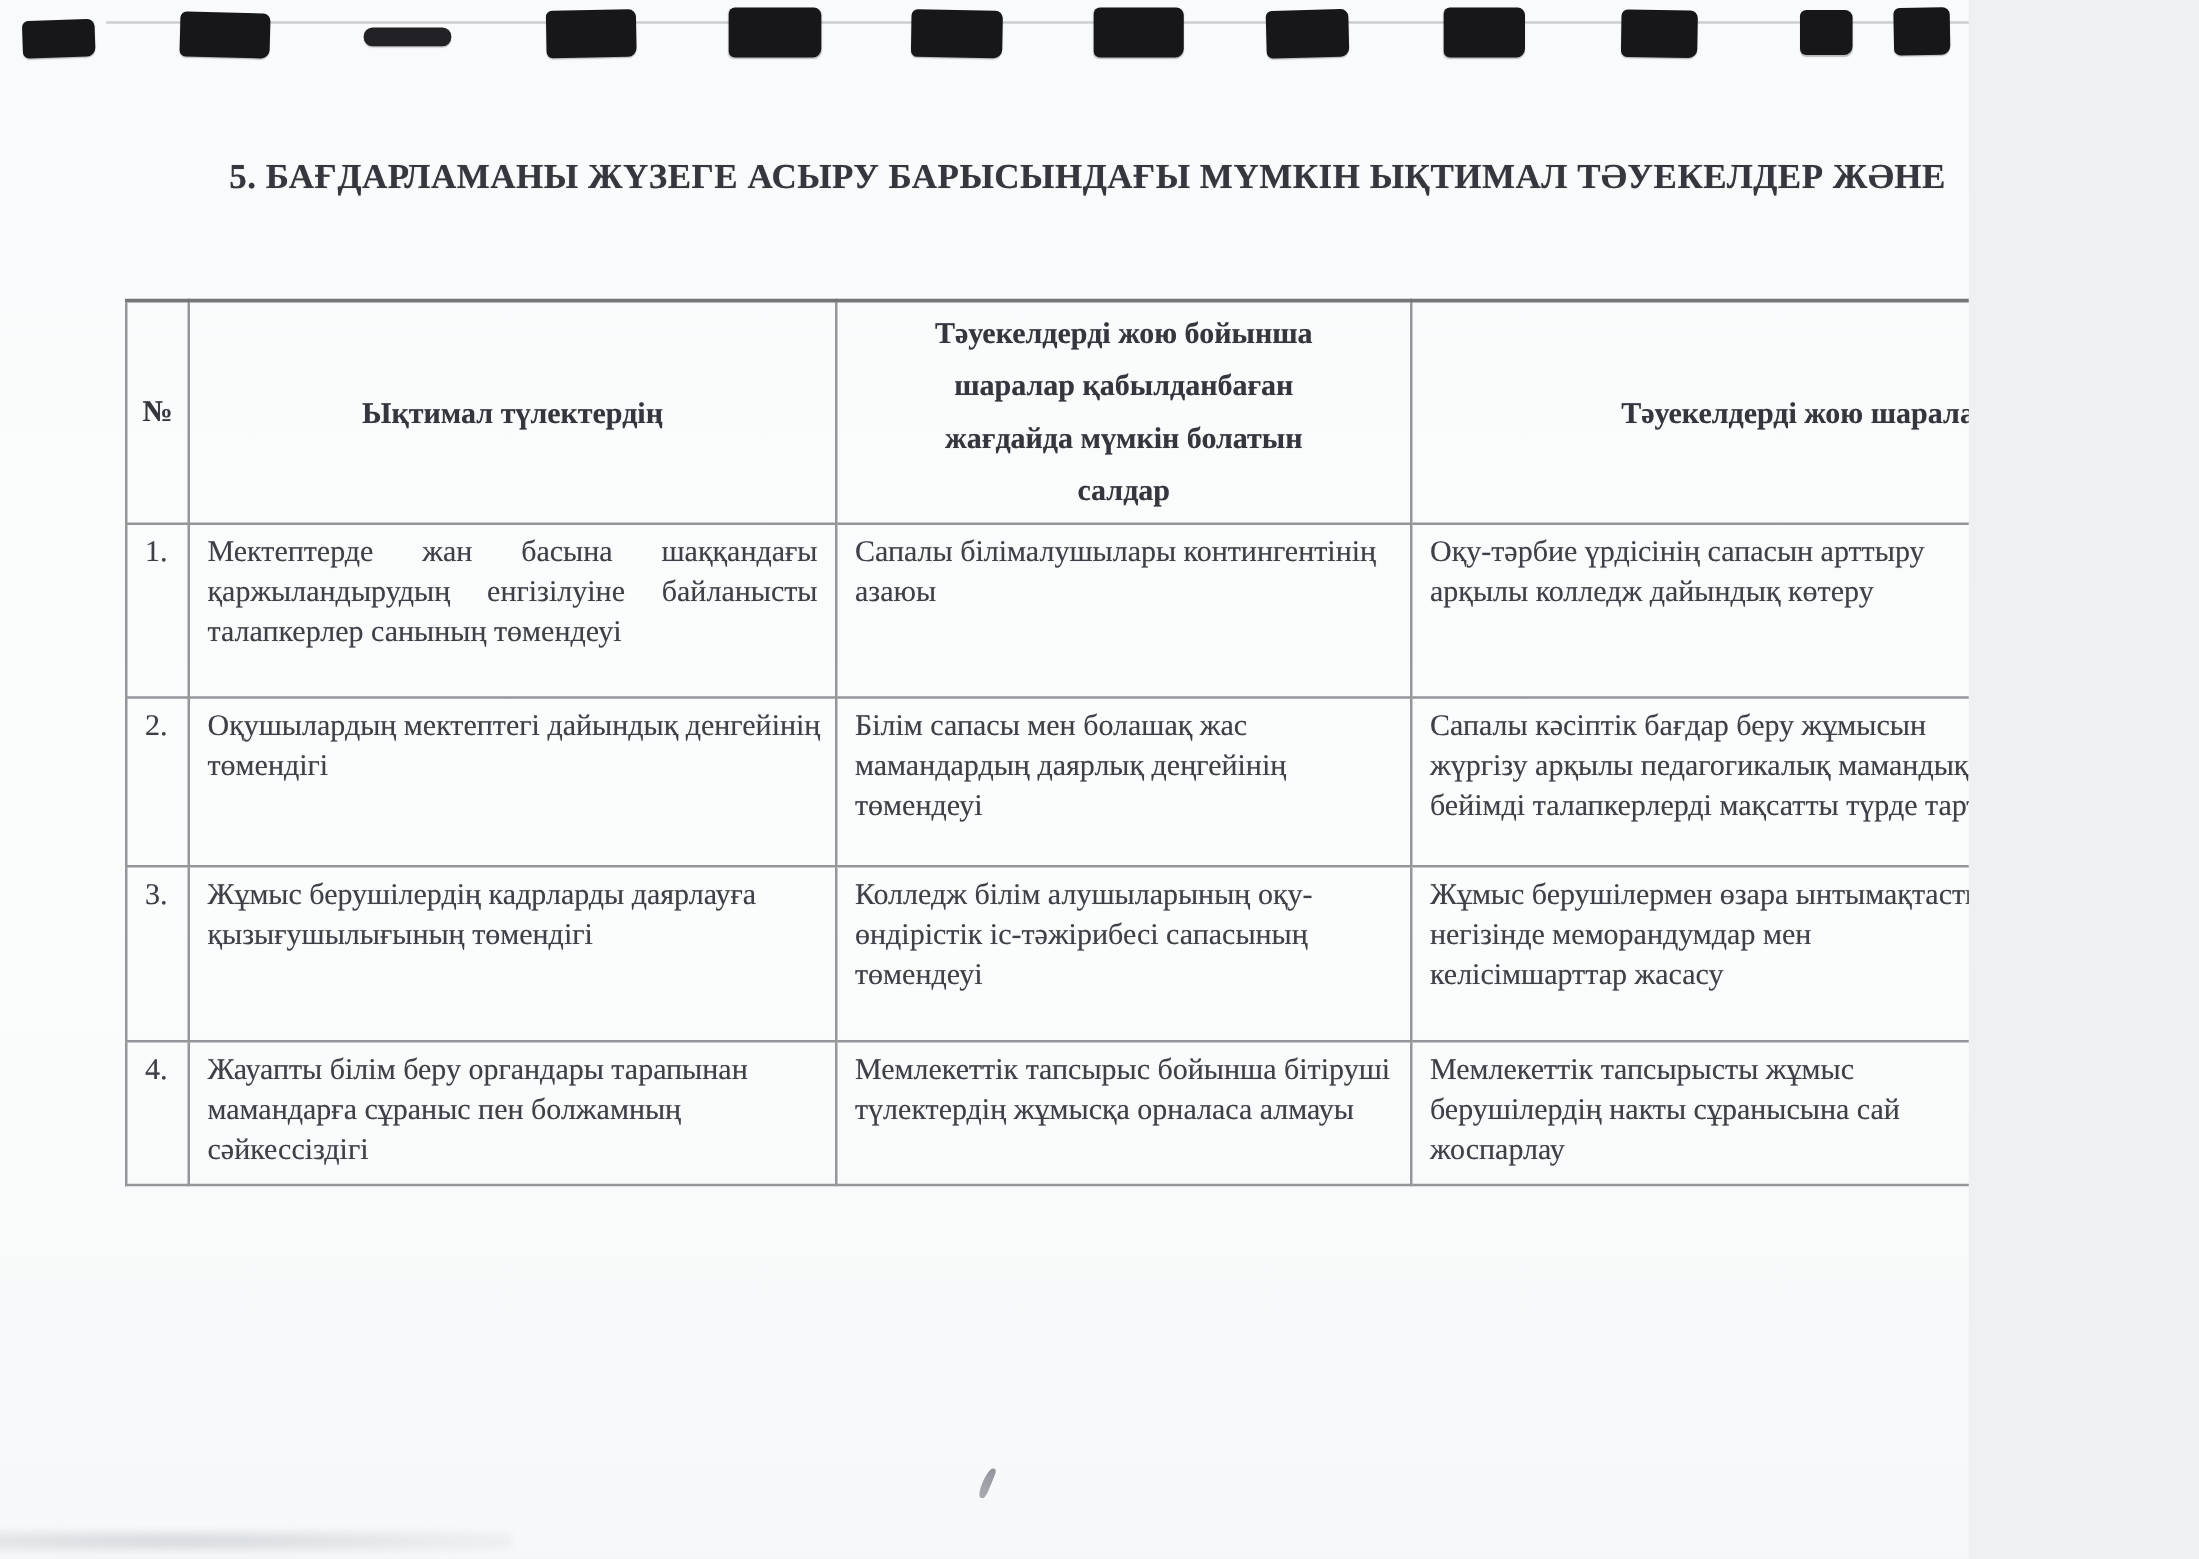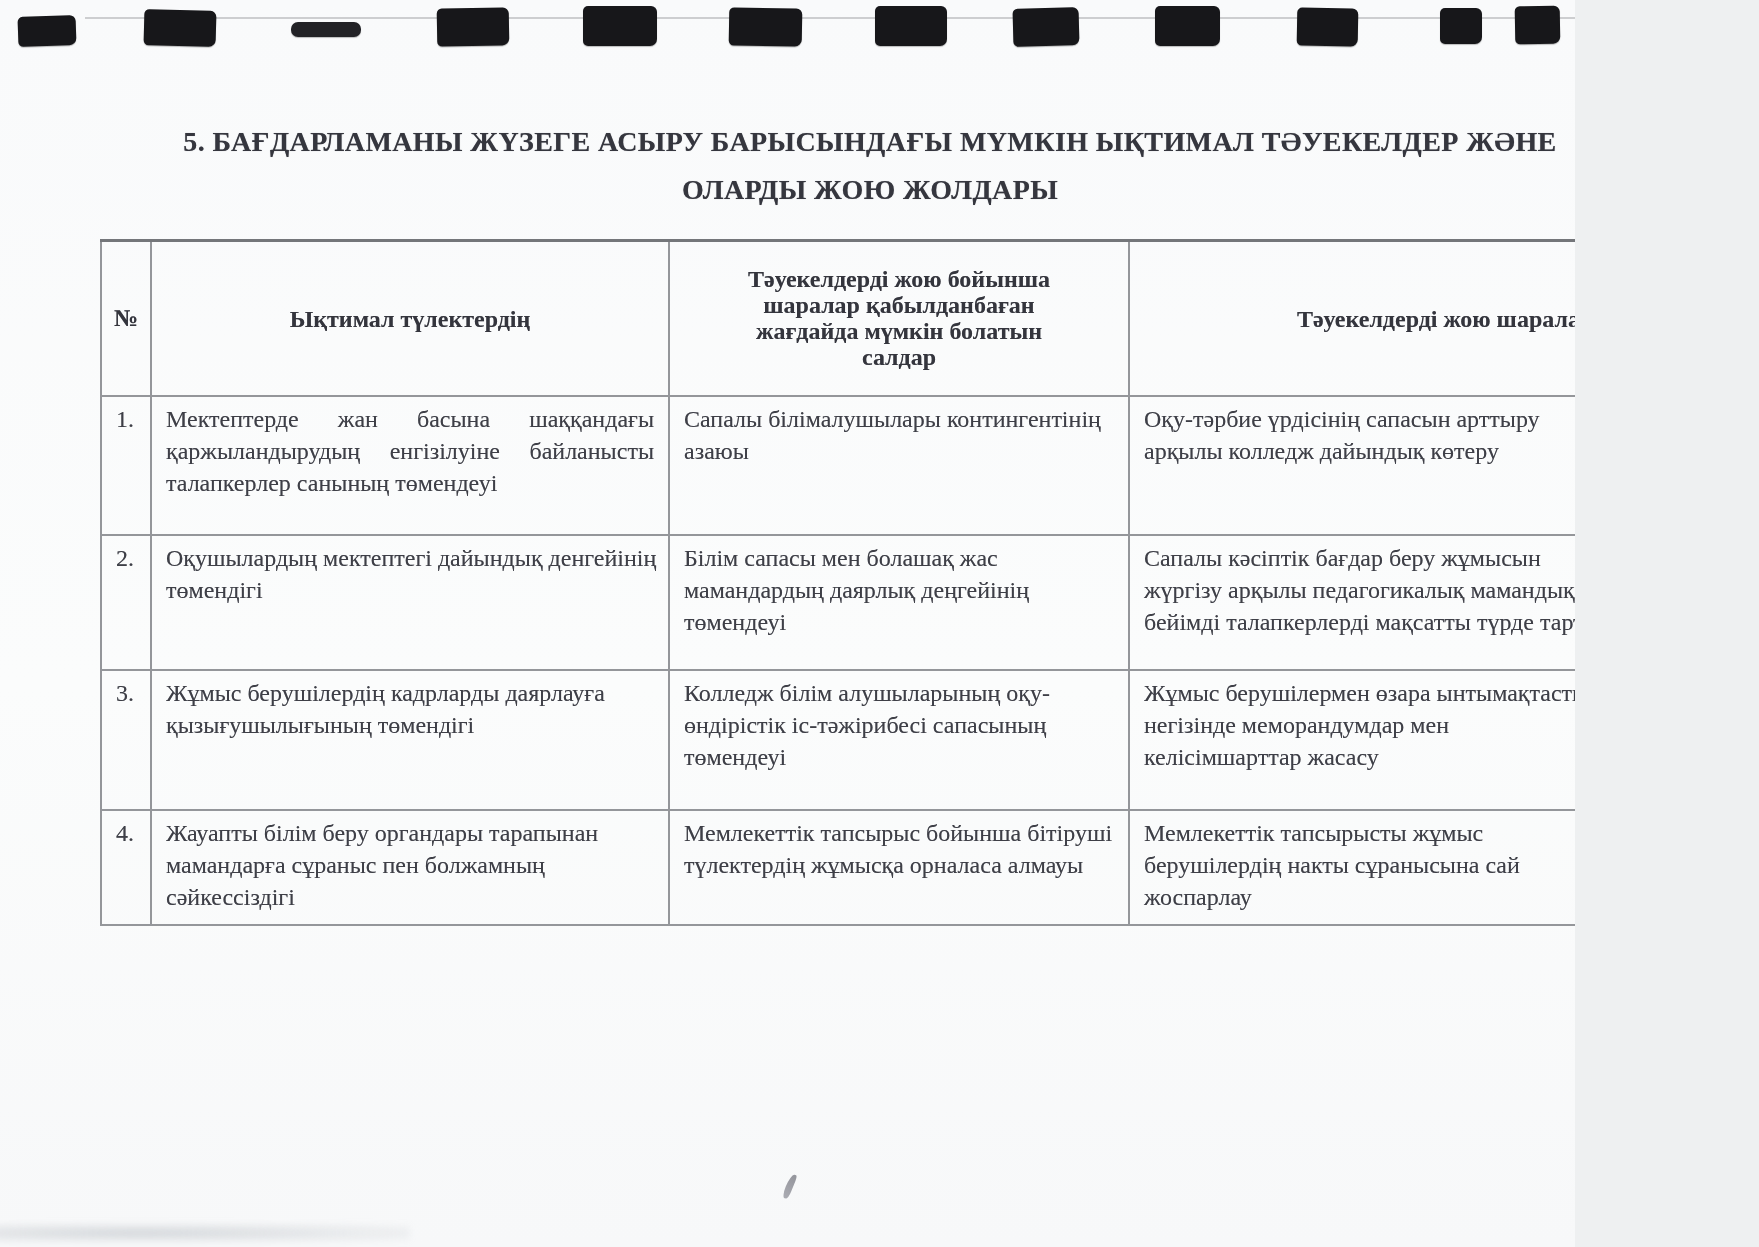--- a/index.html
+++ b/index.html
@@ -45,21 +45,21 @@
     text-shadow: 0 0 0.6px rgba(60,61,72,0.45);
   }
   table.risks, table.risks th, table.risks td {
     border: 2px solid #94969a;
   }
   table.risks { border-top: 3px solid #74767a; }
   table.risks thead tr { height: 155px; }
   table.risks th {
     font-weight: bold; color: #34353d;
     vertical-align: middle; text-align: center;
-    line-height: 26px; padding: 4px 6px;
+    line-height: 42px; padding: 4px 6px;
   }
   table.risks th.c-meas { text-align: right; padding-left: 12px; }
   .hc { display: inline-block; vertical-align: middle; }
   .hc-narrow { max-width: 345px; }
   table.risks td {
     vertical-align: top; text-align: left;
     line-height: 32px; padding: 6px 10px 4px 14px;
   }
   td.c-num { text-align: center; padding: 6px 2px 4px 2px; }
   td.c-risk { padding-left: 18px; padding-right: 80px; margin-left: 24px; }
@@ -108,21 +108,20 @@
     <div class="comb" style="left:1155px;top:6px;width:65px;height:40px"></div>
     <div class="comb" style="left:1297px;top:8px;width:61px;height:38px;transform:rotate(1deg)"></div>
     <div class="comb" style="left:1440px;top:8px;width:42px;height:36px"></div>
     <div class="comb" style="left:1515px;top:6px;width:45px;height:38px;transform:rotate(-1deg)"></div>
     <div class="comb" style="left:1600px;top:6px;width:46px;height:40px"></div>
     <div class="comb" style="left:1686px;top:8px;width:46px;height:40px;transform:rotate(1.5deg)"></div>
   </div>
 
   <h1 class="title">
     <span class="tl">5. БАҒДАРЛАМАНЫ ЖҮЗЕГЕ АСЫРУ БАРЫСЫНДАҒЫ МҮМКІН ЫҚТИМАЛ ТӘУЕКЕЛДЕР ЖӘНЕ</span>
-    <span class="tl">ОЛАРДЫ ЖОЮ ЖОЛДАРЫ</span>
   </h1>
 
   <table class="risks">
     <colgroup>
       <col style="width:50px">
       <col style="width:518px">
       <col style="width:460px">
       <col style="width:490px">
     </colgroup>
     <thead>

